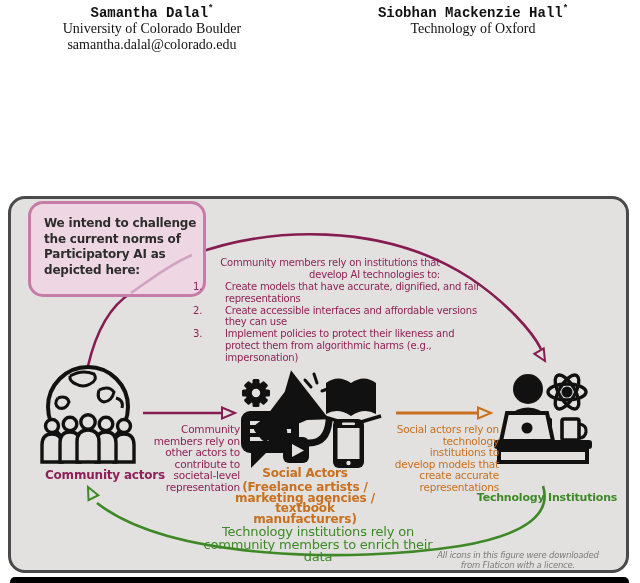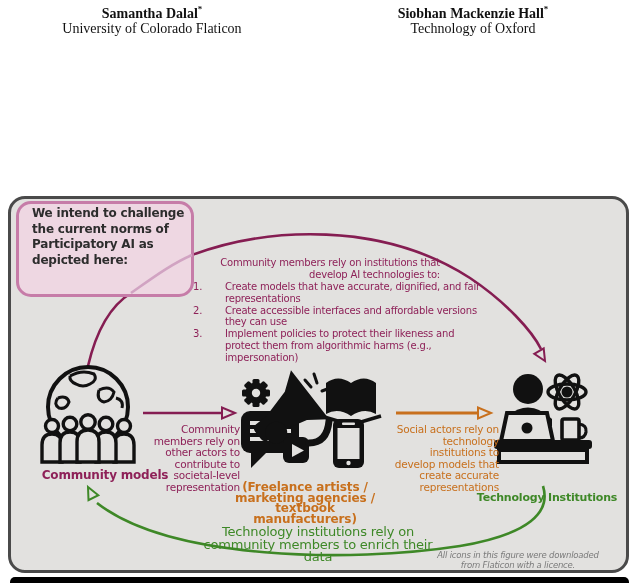--- a/index.html
+++ b/index.html
@@ -1,33 +1,33 @@
 <!DOCTYPE html>
 <html><head>
 <meta charset="utf-8">
 <style>
   html,body{margin:0;padding:0;background:#ffffff;}
   #page{position:relative;width:640px;height:583px;background:#ffffff;overflow:hidden;
         font-family:"DejaVu Sans",sans-serif;}
   
   .author-col{position:absolute;width:200px;text-align:center;color:#111;
               font-family:"Liberation Serif",serif;font-size:14px;line-height:15.5px;}
-  .author-name{font-weight:bold;}
+  .author-name{font-weight:bold;font-family:Liberation Mono, monospace;}
   .author-name sup{font-size:9px;}
   
   .figure-frame{position:absolute;left:8px;top:196px;width:621px;height:377px;
                 box-sizing:border-box;background:#e2e1df;border:3px solid #4a4a4a;
                 border-radius:17px;z-index:0;}
   svg.layer{position:absolute;left:8px;top:196px;width:621px;height:377px;
             pointer-events:none;}
   #arcs{z-index:1;}
   #overlay{z-index:3;}
-  .callout{position:absolute;left:16px;top:201px;width:178px;height:96px;z-index:2;
+  .callout{position:absolute;left:28px;top:201px;width:178px;height:96px;z-index:2;
            box-sizing:border-box;background:#eed7e2;border:3px solid #c67ca8;
-           border-radius:15px;padding:2px 6px 9px 13px;
+           border-radius:15px;padding:12px 6px 9px 13px;
            font-weight:bold;font-size:12px;line-height:15.5px;color:#2d2d2d;
            letter-spacing:-0.2px;}
   .fig-text{position:absolute;z-index:4;letter-spacing:-0.2px;}
   .maroon{color:#8e2158;}
   .orange{color:#c8701d;}
   .green{color:#3e8827;}
   .flow-intro{left:188px;top:257px;width:252px;text-align:right;
               font-size:10px;line-height:11.8px;}
   .flow-list{left:193px;top:281px;width:288px;font-size:10px;line-height:11.8px;}
   .flow-item{display:flex;}
@@ -48,21 +48,22 @@
   .bottom-bar{position:absolute;left:10px;top:577px;width:619px;height:6px;
               background:#000;border-radius:5px 5px 0 0;z-index:5;}
 </style>
 </head>
 <body>
 
 <div id="page">
 
   <div class="author-col" style="left:52px;top:2px;">
     <div class="author-name"><span>Samantha Dalal</span><sup>*</sup></div>
-    <div>University of Colorado Flaticon</div>
+    <div>University of Colorado Boulder</div>
+    <div>samantha.dalal@colorado.edu</div>
   </div>
   <div class="author-col" style="left:373px;top:2px;">
     <div class="author-name"><span>Siobhan Mackenzie Hall</span><sup>*</sup></div>
     <div>Technology of Oxford</div>
   </div>
 
   <div class="figure-frame"></div>
 
   <svg id="arcs" class="layer" viewBox="8 196 621 377">
 
@@ -209,20 +210,21 @@
     <div class="flow-item">
       <span class="num">3.</span>
       <span class="itext">Implement policies to protect their likeness and protect them from algorithmic harms (e.g., impersonation)</span>
     </div>
   </div>
 
   <div class="fig-text edge-text edge-cs maroon">Community members rely on other actors to contribute to societal-level representation</div>
   <div class="fig-text edge-text edge-st orange">Social actors rely on technology institutions to develop models that create accurate representations</div>
   <div class="fig-text edge-tc green">Technology institutions rely on community members to enrich their data</div>
 
-  <div class="fig-text node-label lbl-community maroon">Community models</div>
+  <div class="fig-text node-label lbl-community maroon">Community actors</div>
+  <div class="fig-text node-label lbl-social orange">Social Actors</div>
   <div class="fig-text lbl-social-sub orange">(Freelance artists / marketing agencies / textbook manufacturers)</div>
   <div class="fig-text node-label lbl-tech green">Technology Institutions</div>
 
   <div class="fig-text fig-note">All icons in this figure were downloaded from Flaticon with a licence.</div>
 
   <div class="bottom-bar"></div>
 </div>
 
 </body></html>

